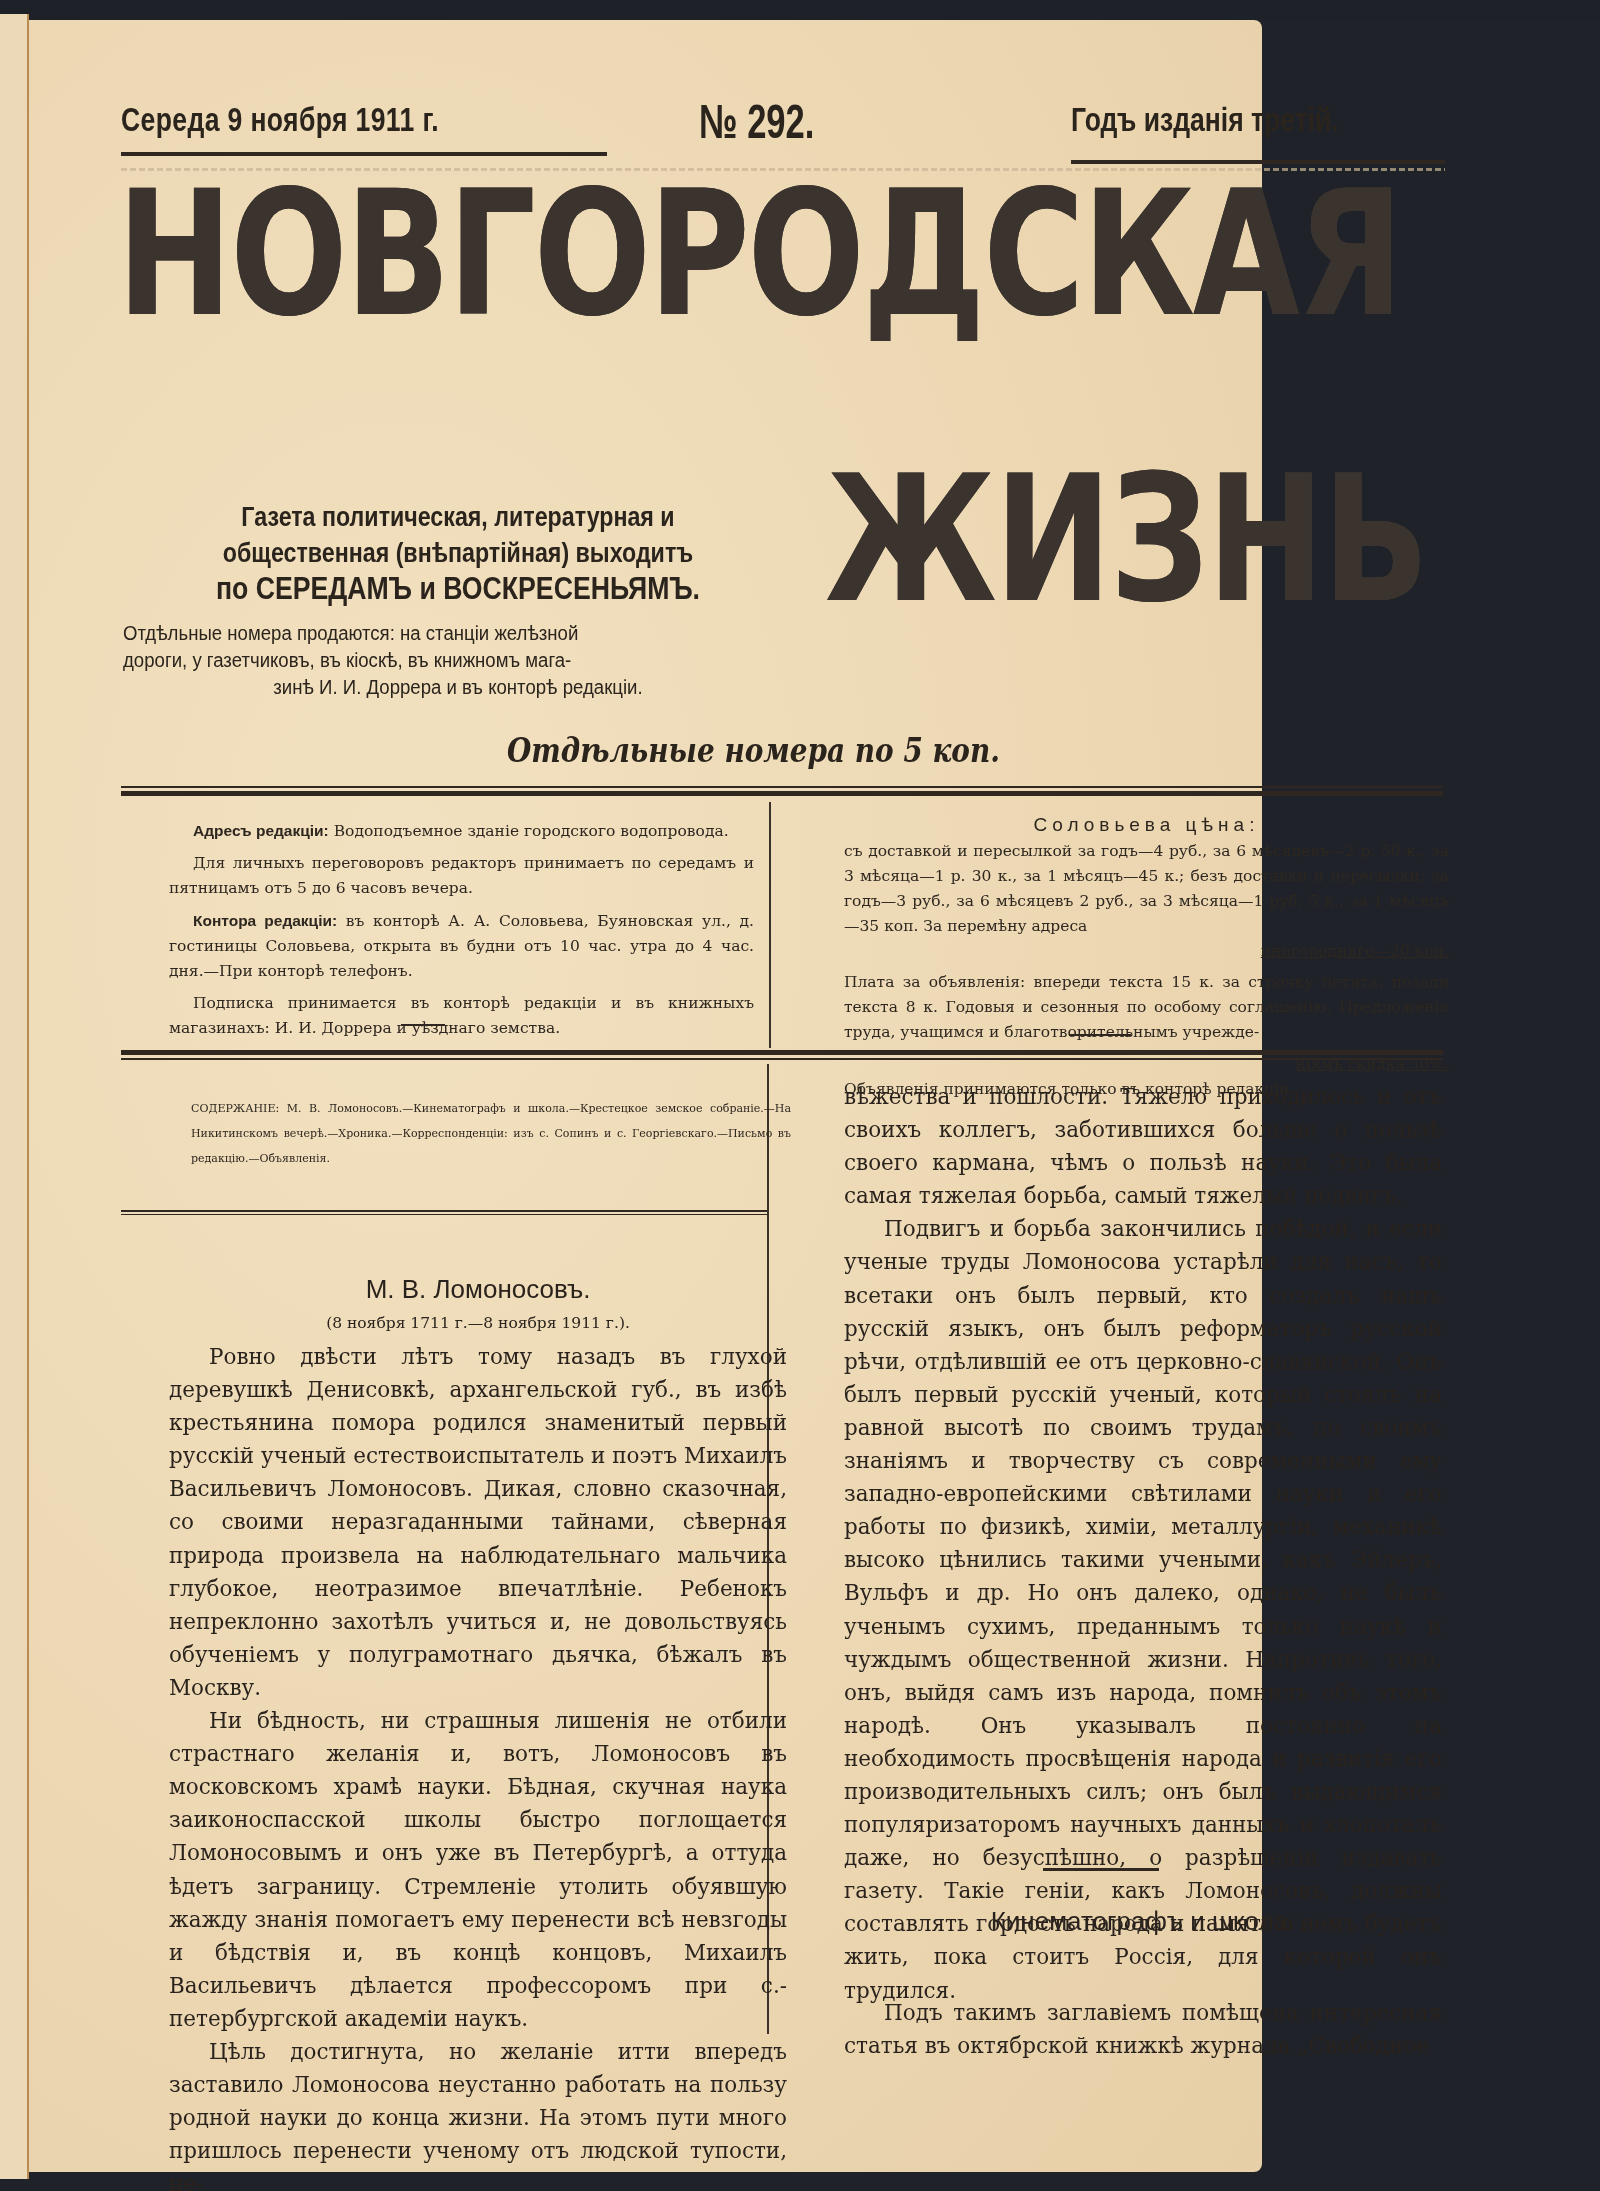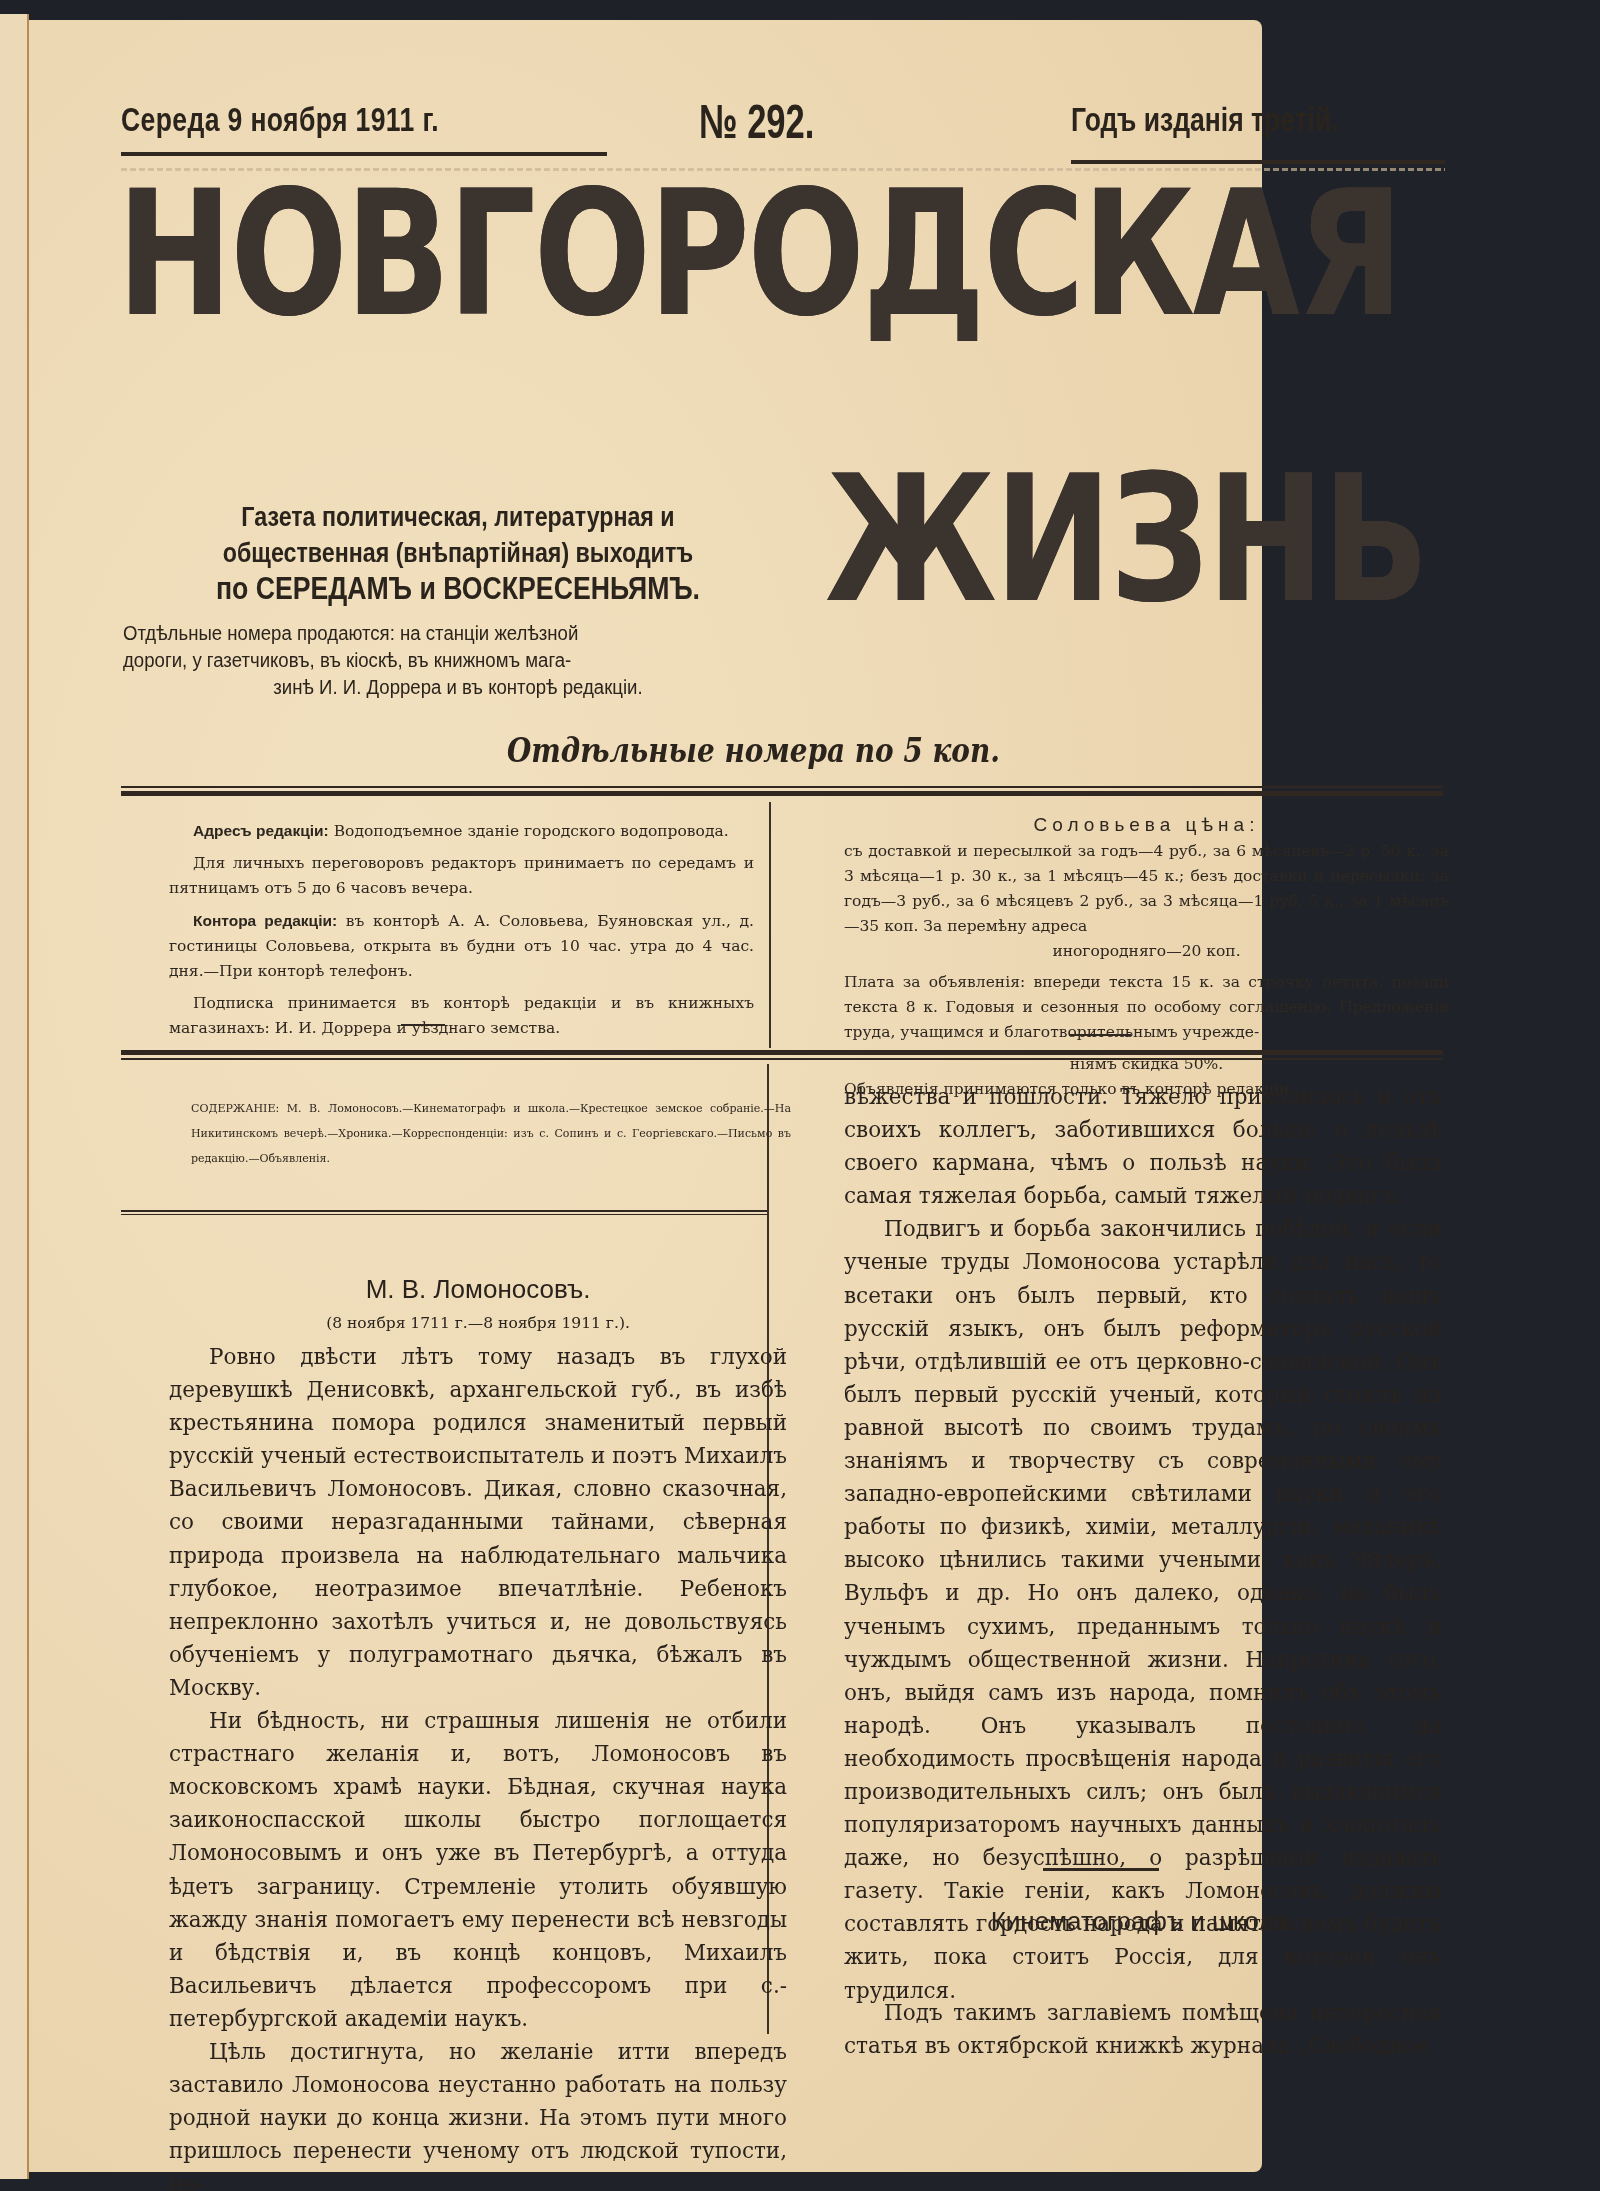--- a/index.html
+++ b/index.html
@@ -62,21 +62,21 @@
       transform: scaleX(0.82); transform-origin: left;
     }
 
     
     .info-left { left: 140px; top: 798px; width: 585px; font-family: "DejaVu Serif", serif; font-size: 15.5px; line-height: 25px; color: #2e2720; }
     .info-left p { margin: 0 0 7px 0; text-indent: 24px; text-align: justify; }
     .info-left b { font-family: "Liberation Sans", sans-serif; }
     .info-right { left: 815px; top: 792px; width: 605px; font-family: "DejaVu Serif", serif; font-size: 15.5px; line-height: 25px; color: #2e2720; }
     .info-right .head { font-family: "Liberation Sans", sans-serif; font-size: 19px; letter-spacing: 5px; text-align: center; margin-bottom: 2px; }
     .info-right p { margin: 0 0 6px 0; text-align: justify; }
-    .info-right .center { text-align: center; display: block; }
+    .info-right .center { text-align: right; display: block; text-decoration: underline; }
 
     
     .col-divider { position: absolute; width: 2px; background: #3a3128; }
     .contents {
       left: 162px; top: 1076px; width: 600px;
       font-family: "DejaVu Serif", serif; font-size: 11px; line-height: 25px; color: #2e2720;
       text-align: justify;
     }
     .article { font-family: "DejaVu Serif", serif; font-size: 21.5px; line-height: 33.1px; color: #2a231d; text-align: justify; }
     .article p { margin: 0; text-indent: 40px; }

